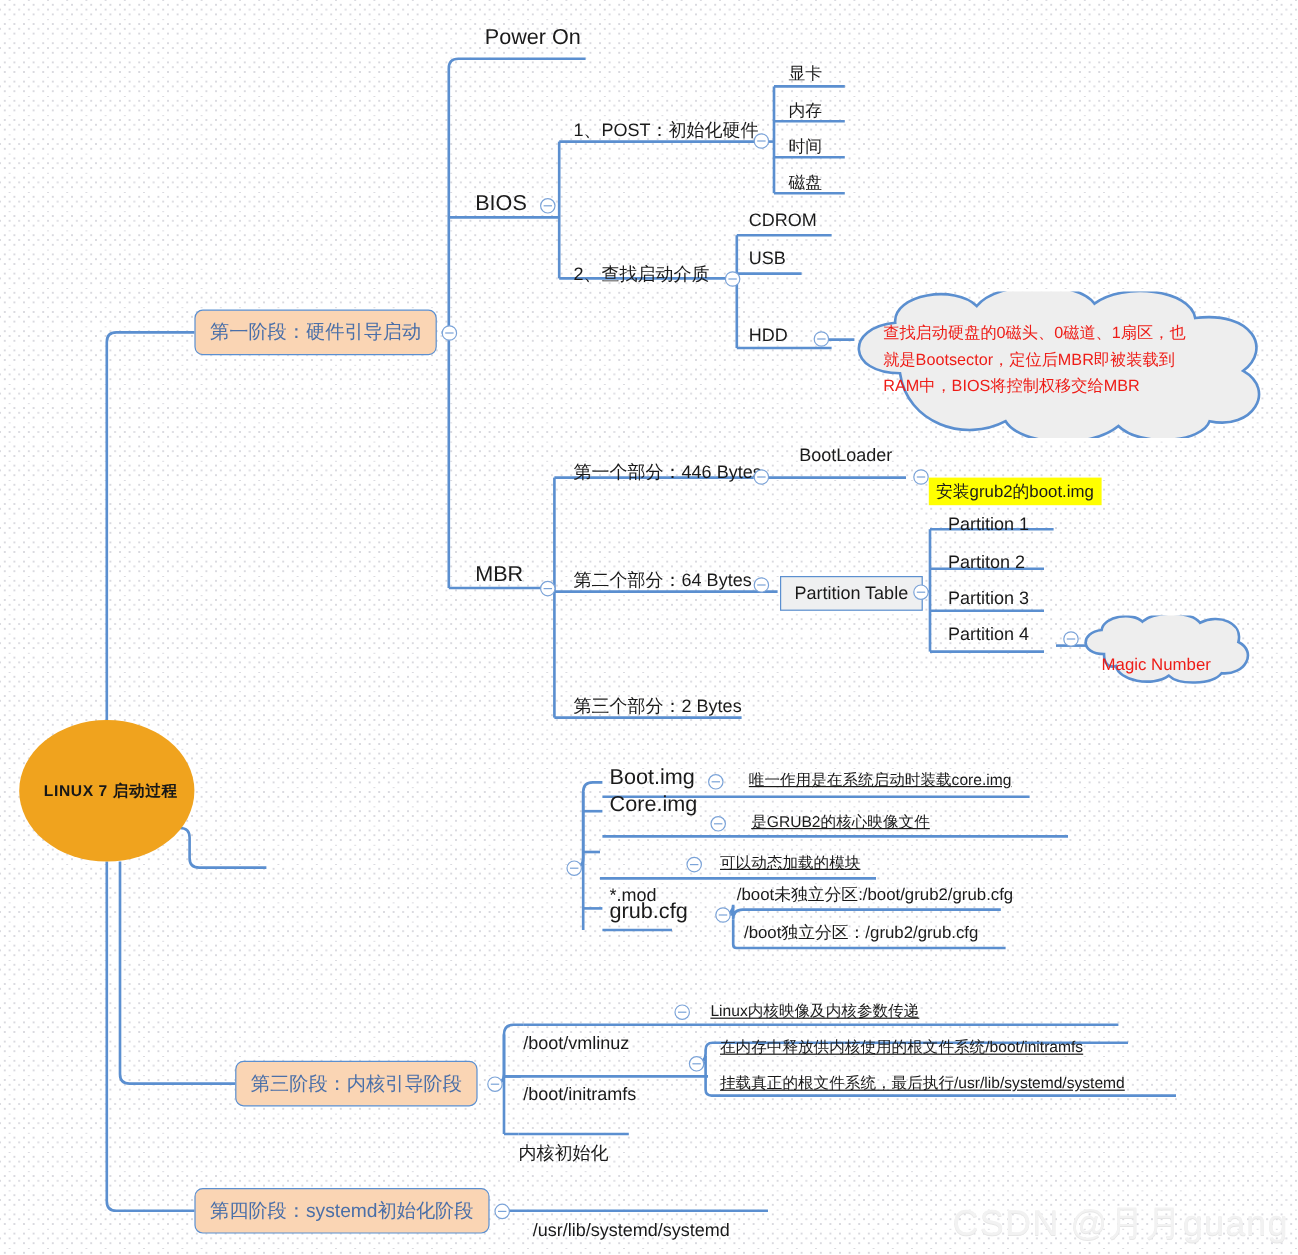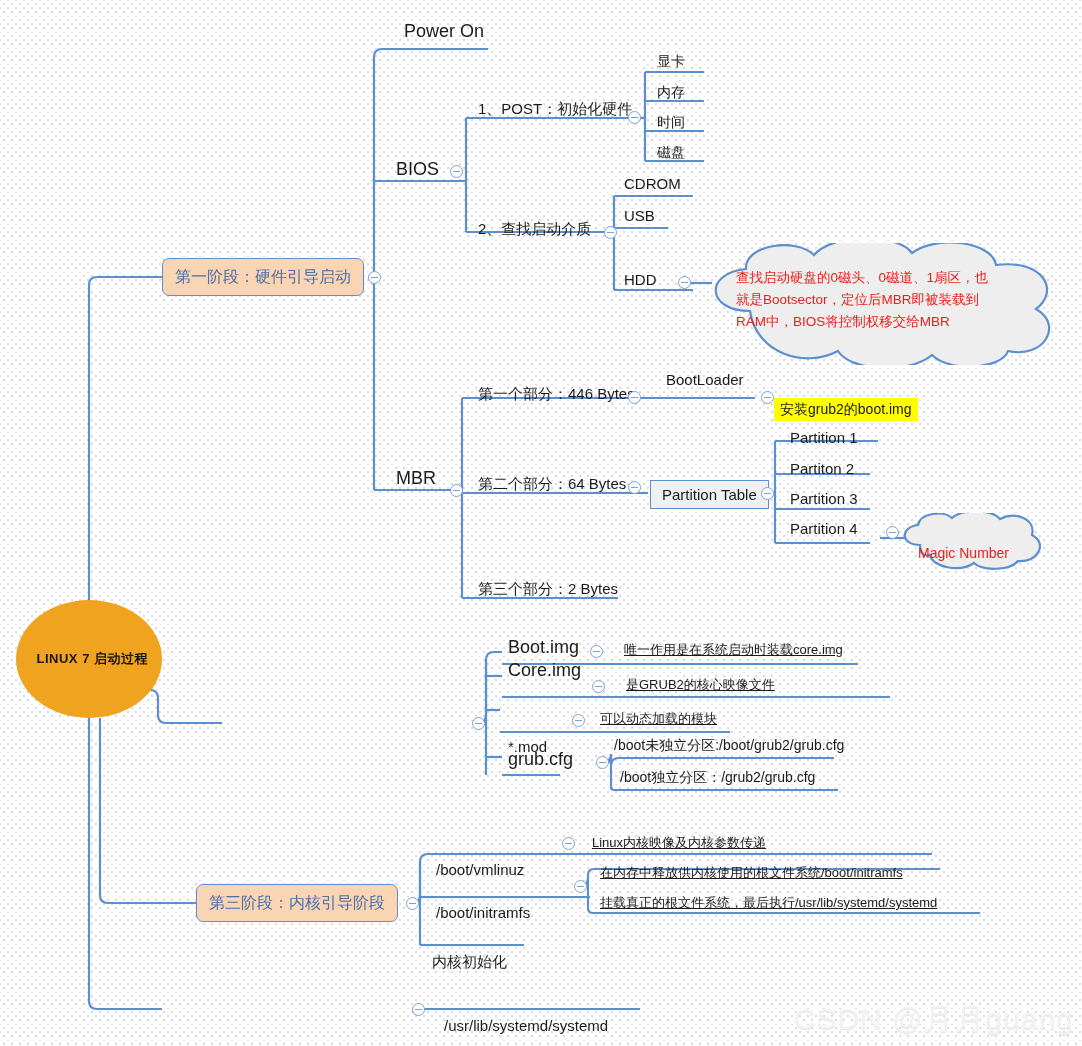--- a/index.html
+++ b/index.html
@@ -235,20 +235,23 @@
   </div>
   <span class="toggle" style="left:368px;top:271px;"></span>
 
   <span class="toggle" style="left:472px;top:717px;"></span>
 
   <div class="stage-box" style="left:196px;top:884px;">
     <span>第三阶段：内核引导阶段</span>
   </div>
   <span class="toggle" style="left:406px;top:897px;"></span>
 
+  <div class="stage-box" style="left:162px;top:990px;">
+    <span>第四阶段：systemd初始化阶段</span>
+  </div>
   <span class="toggle" style="left:412px;top:1003px;"></span>
 
   <div class="tnode t18" style="left:404px;top:22px;">Power On</div>
 
   <div class="tnode t18" style="left:396px;top:160px;">BIOS</div>
   <span class="toggle" style="left:450px;top:165px;"></span>
 
   <div class="tnode t15" style="left:478px;top:101px;">1、POST：初始化硬件</div>
   <span class="toggle" style="left:628px;top:111px;"></span>
 

